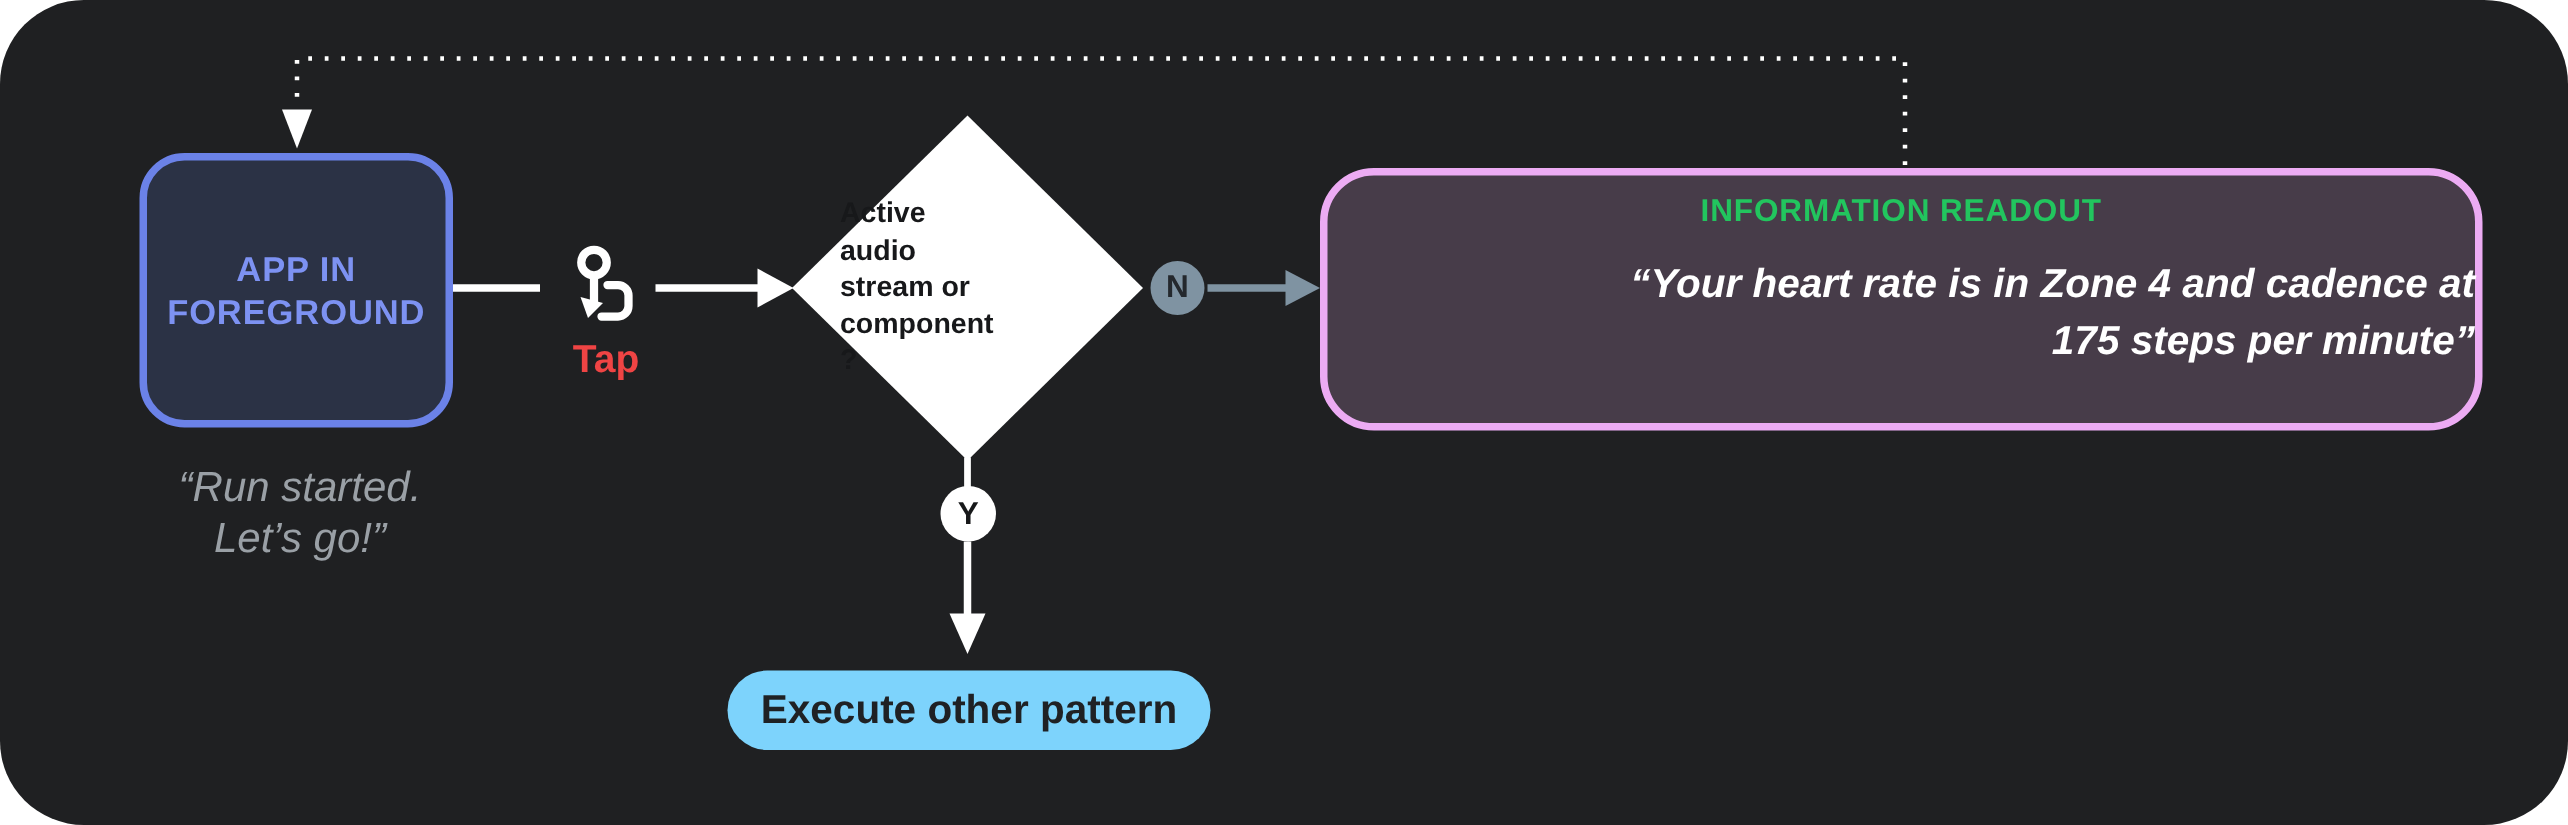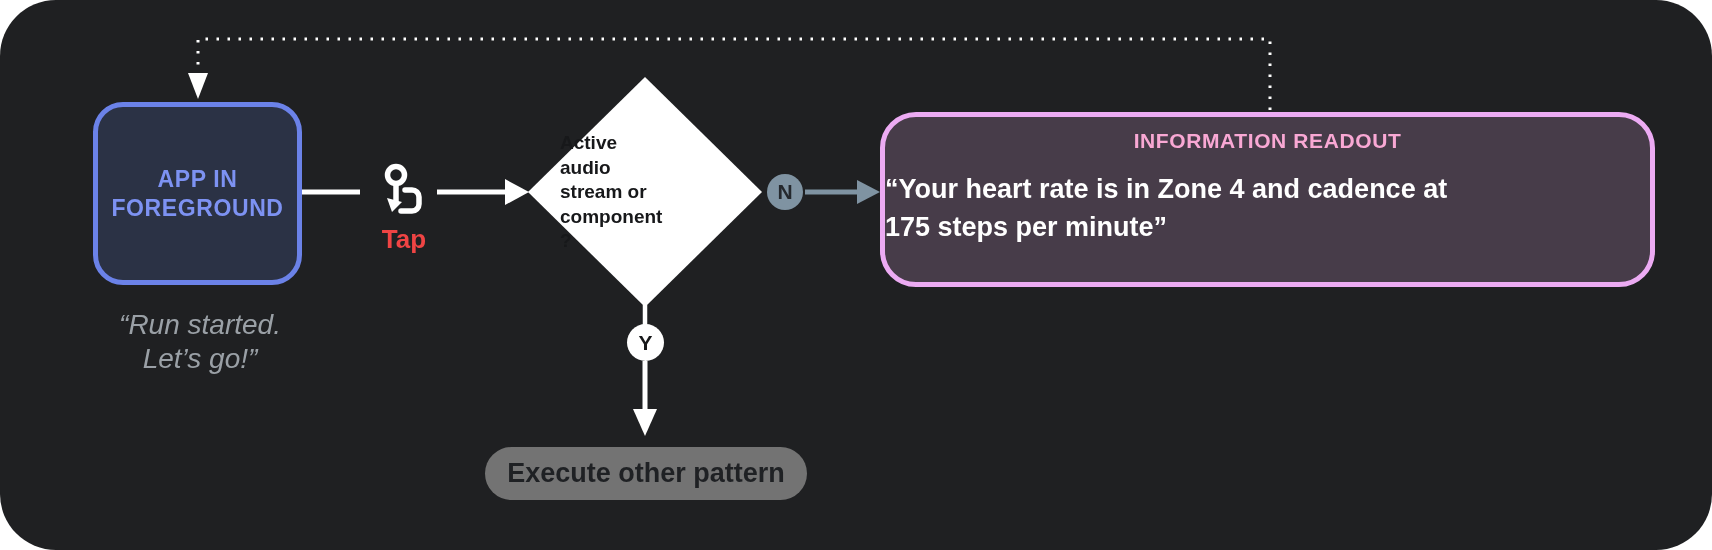--- a/index.html
+++ b/index.html
@@ -109,40 +109,41 @@
   .readout-node {
     left: 880px; top: 112px;
     width: 775px; height: 175px;
     box-sizing: border-box;
     background: #473c49;
     border: 5px solid #ecabf3;
     border-radius: 36px;
   }
   .readout-title {
     margin-top: 12px;
-    color: #f9a8d4;
+    color: #22c55e;
     font-size: 21px;
     font-weight: bold;
     letter-spacing: 0.6px;
     text-align: center;
   }
   .readout-quote {
     margin-top: 17px;
     color: #ffffff;
     font-size: 27px;
     font-weight: bold;
+    font-style: italic;
     line-height: 38px;
-    text-align: left;
+    text-align: right;
   }
 
   
   .execute-pill {
     left: 485px; top: 447px;
     width: 322px; height: 53px;
-    background: #737373;
+    background: #7dd3fc;
     border-radius: 27px;
     display: flex;
     align-items: center;
     justify-content: center;
   }
   .execute-label {
     color: #1f2124;
     font-size: 27px;
     font-weight: bold;
   }

